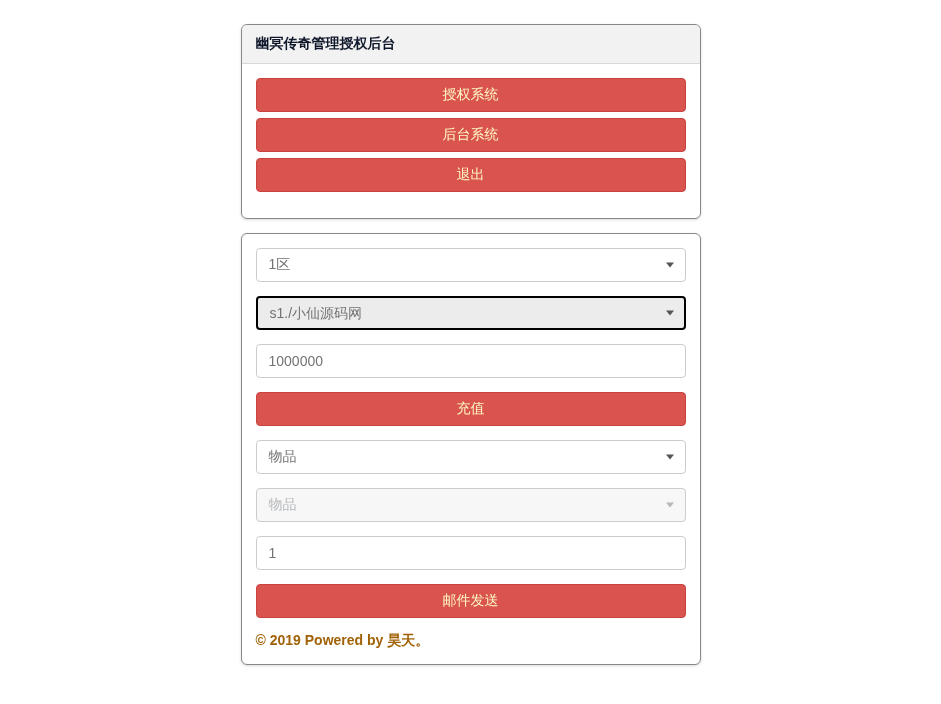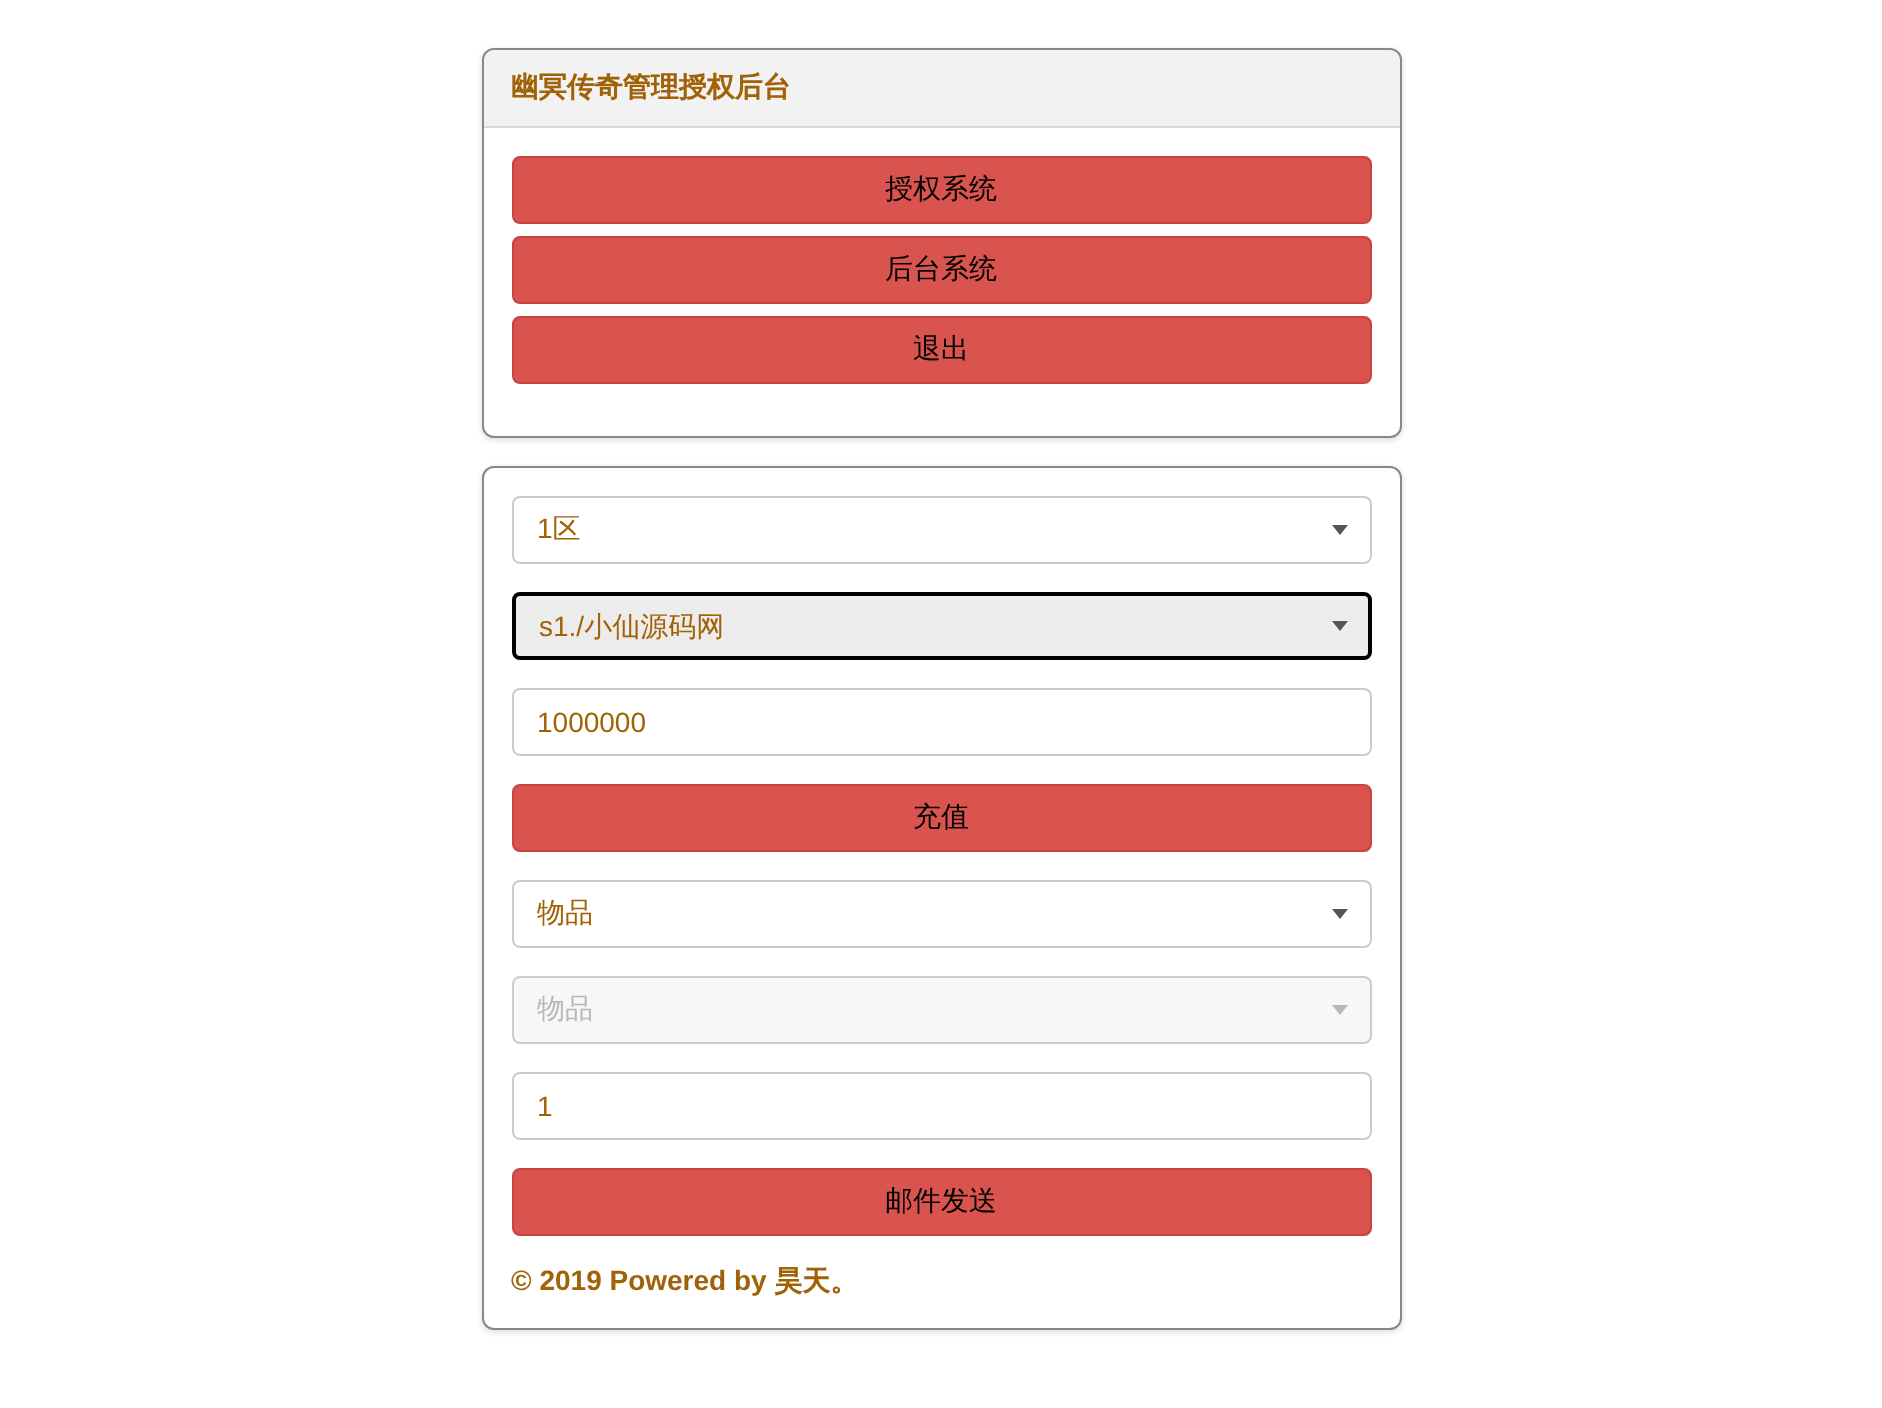--- a/index.html
+++ b/index.html
@@ -19,31 +19,31 @@
     border-radius: 6px;
     box-shadow: 0 1px 3px rgba(0,0,0,0.15);
     margin-bottom: 14px;
   }
   .panel-header {
     background: #f2f2f2;
     border-bottom: 1px solid #d8d8d8;
     padding: 10px 14px;
     font-size: 14px;
     font-weight: bold;
-    color: #a16207;
+    color: #0f172a;
     border-radius: 6px 6px 0 0;
   }
   .panel-body {
     padding: 14px;
   }
   .btn {
     display: block;
     width: 100%;
     background: #d9534f;
-    color: #000000;
+    color: #fef9c3;
     border: 1px solid #c9433f;
     border-radius: 4px;
     padding: 7px 12px;
     font-size: 14px;
     text-align: center;
     cursor: pointer;
     margin-bottom: 6px;
   }
   .btn:last-child { margin-bottom: 12px; }
   .form-group {
@@ -54,21 +54,21 @@
     position: relative;
     width: 100%;
   }
   .form-control {
     width: 100%;
     border: 1px solid #ccc;
     border-radius: 4px;
     padding: 7px 12px;
     font-size: 14px;
     background: #fff;
-    color: #a16207;
+    color: #737373;
     height: 34px;
   }
   .form-control.focused {
     border: 2px solid #000000;
     background: #ececec;
     outline: none;
   }
   .select-wrap .caret {
     position: absolute;
     right: 12px;

